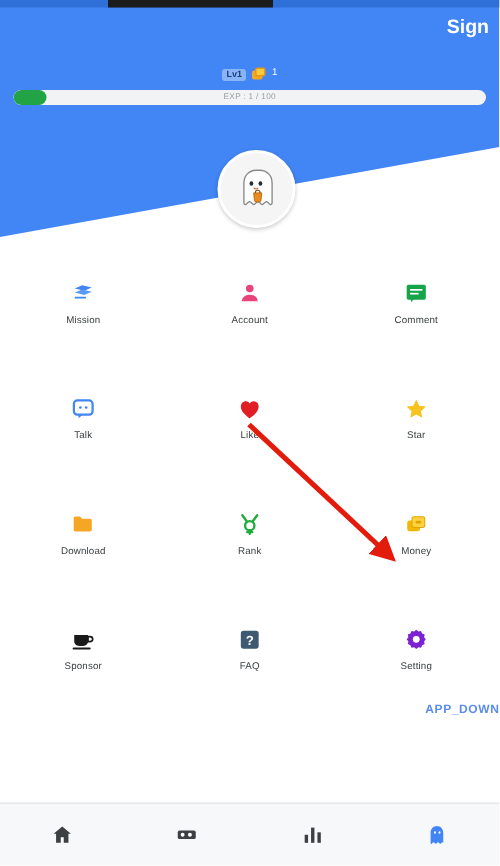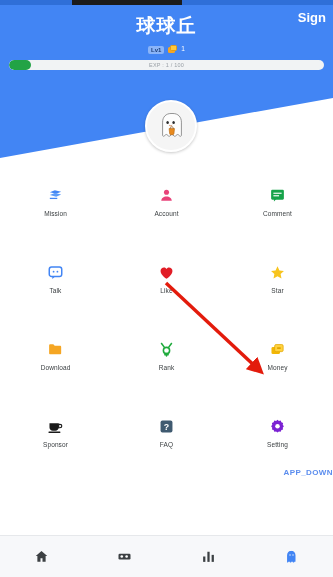--- a/index.html
+++ b/index.html
@@ -143,21 +143,20 @@
 </style>
 </head>
 <body>
 
 <div id="header">
   <div id="header-bg"></div>
   <div id="statusbar">
     <div id="statusbar-notch"></div>
   </div>
 
-  <div id="app-title">球球丘</div>
   <div id="sign-button">Sign</div>
 
   <div id="stat-row">
     <span id="level-badge">Lv1</span>
     <span id="coin-icon">
       <span class="c1"></span>
         <span class="c2"></span>
     </span>
     <span id="coin-count">1</span>
   </div>

